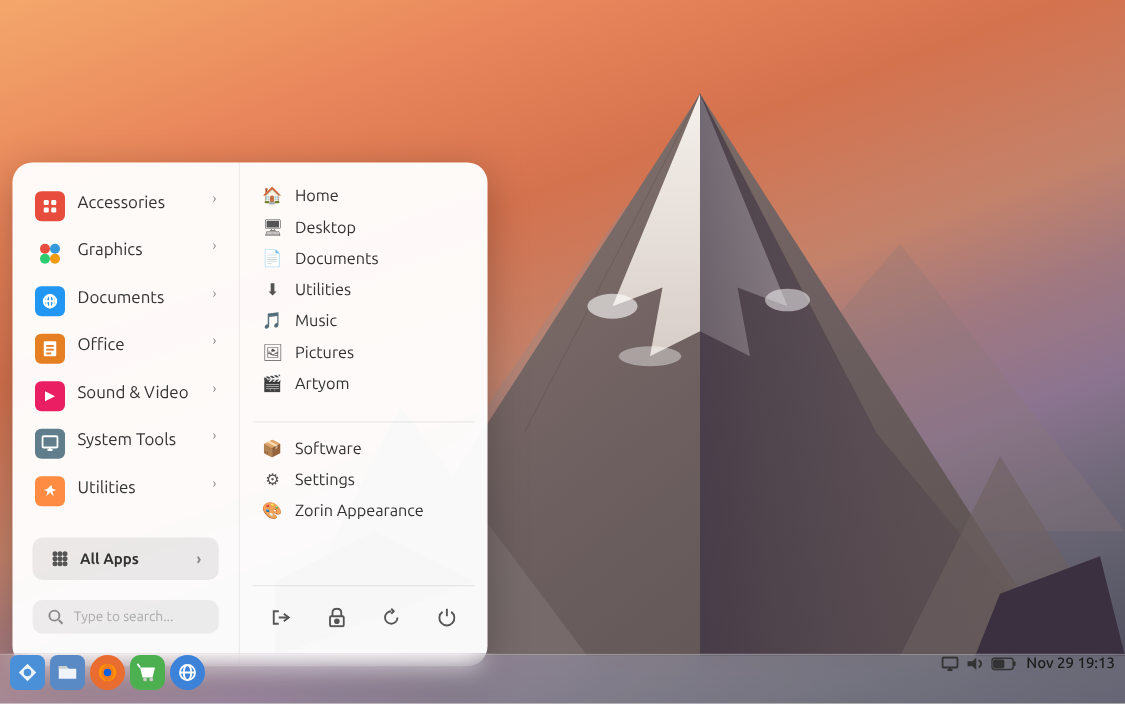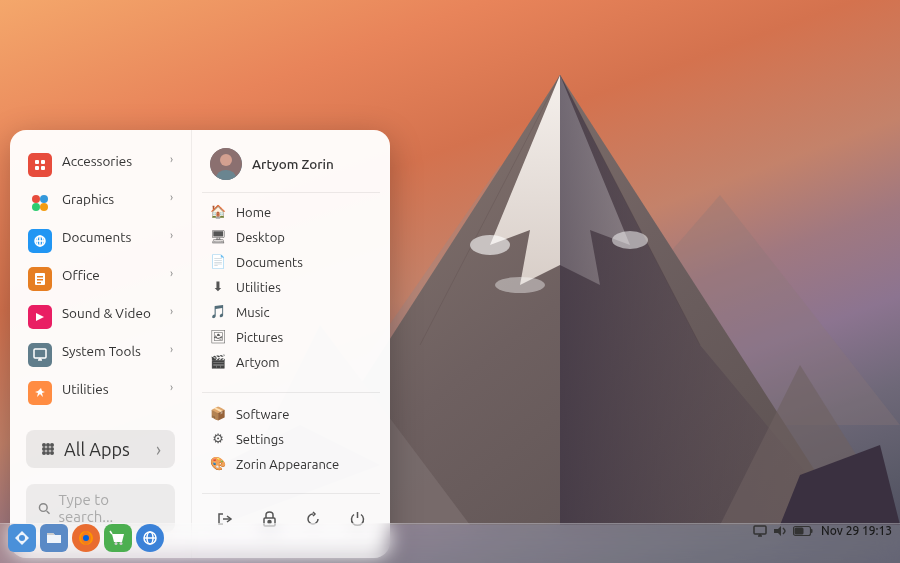--- a/index.html
+++ b/index.html
@@ -141,22 +141,23 @@
     
     .all-apps-btn {
       margin: 8px;
       background: rgba(0,0,0,0.07);
       border-radius: 8px;
       padding: 9px 14px;
       display: flex;
       align-items: center;
       gap: 8px;
       cursor: pointer;
-      font-size: 18px;
+      font-size: 12px;
       color: #333;
+      font-weight: bold;
     }
 
     
     .search-bar {
       margin: 0 8px 10px 8px;
       background: rgba(0,0,0,0.06);
       border-radius: 8px;
       padding: 7px 12px;
       display: flex;
       align-items: center;
@@ -408,36 +409,26 @@
           <span>All Apps</span>
           <span style="margin-left:auto;color:#888;">›</span>
         </div>
       </div>
 
       <div class="search-bar" style="margin-top:8px;">
         <svg width="13" height="13" viewBox="0 0 13 13" fill="none" stroke="#888" stroke-width="1.5">
             <circle cx="5.5" cy="5.5" r="4"></circle>
             <line x1="9" y1="9" x2="12" y2="12"></line>
           </svg>
-        <span style="color:#aaa;font-size:15px;">Type to search...</span>
+        <span style="color:#aaa;font-size:11px;">Type to search...</span>
       </div>
     </div>
 
     <div class="menu-right">
 
-      <div class="user-info">
-        <div class="user-avatar">
-          <svg width="32" height="32" viewBox="0 0 32 32" xmlns="http://www.w3.org/2000/svg">
-            <circle cx="16" cy="16" r="16" fill="#8B7070"></circle>
-            <circle cx="16" cy="12" r="6" fill="#d4a090"></circle>
-            <ellipse cx="16" cy="30" rx="10" ry="8" fill="#6a8590"></ellipse>
-          </svg>
-        </div>
-        <span class="user-name">Artyom Zorin</span>
-      </div>
 
       <div class="places-section">
         <div class="place-item">
           <span class="place-icon">🏠</span>
           <span>Home</span>
         </div>
         <div class="place-item">
           <span class="place-icon">🖥</span>
           <span>Desktop</span>
         </div>

